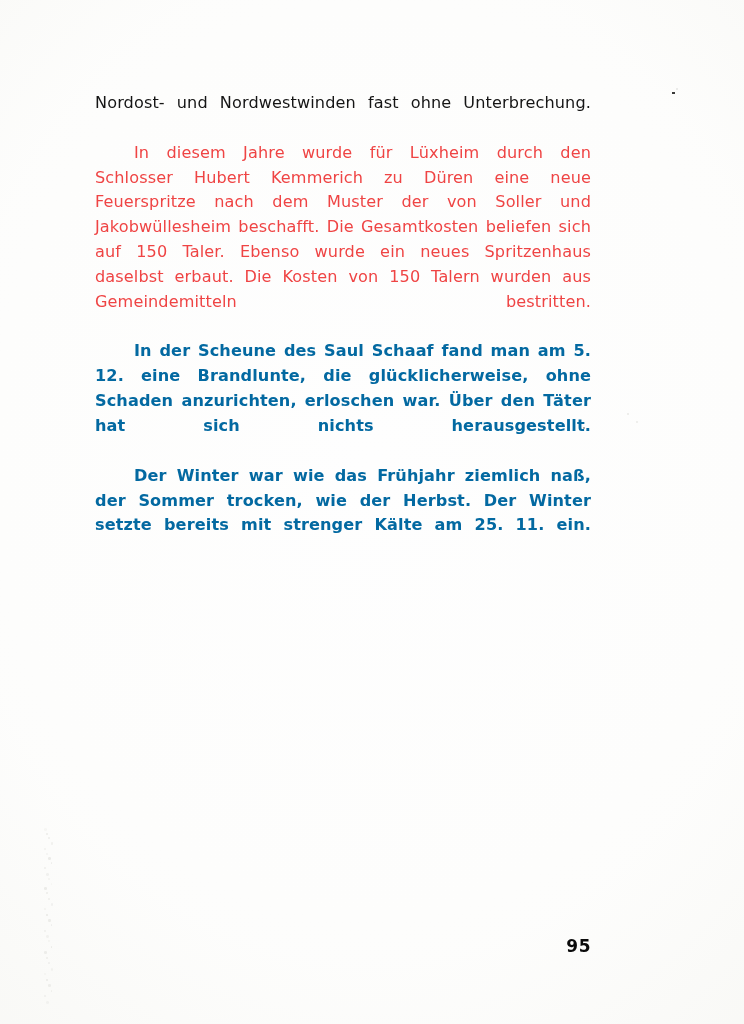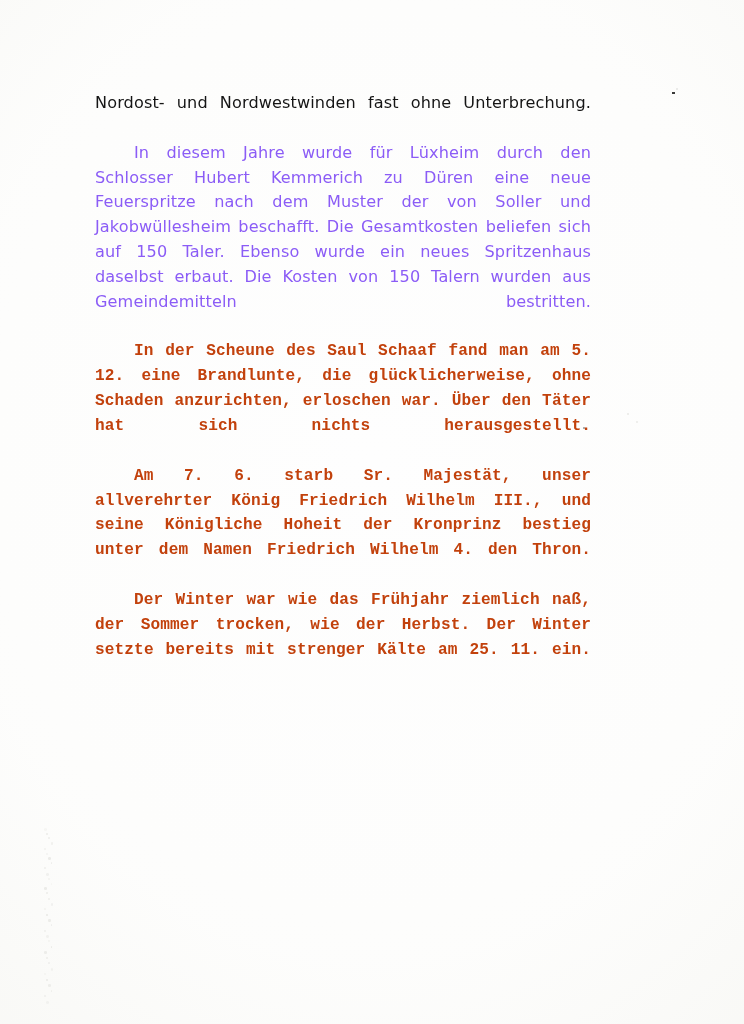--- a/index.html
+++ b/index.html
@@ -66,22 +66,22 @@
     margin: 0;
     text-align: center;
     font-size: 16.1px;
     line-height: 24.85px;
     color: #121212;
     letter-spacing: 0.2px;
   }
   .year-heading::after { content: none; }
 
   
-  .ink-heavy { font-weight: 600; color: #c2410c; font-family: Liberation Mono, monospace; }
-  .ink-mid   { font-weight: 500; color: #8b5cf6; }
+  .ink-heavy { font-weight: 600; color: #0369a1; }
+  .ink-mid   { font-weight: 500; color: #ef4444; }
 
   
   #page-number {
     position: absolute;
     left: 0;
     top: 936px;
     width: 591px;
     text-align: right;
     font-size: 17px;
     font-weight: 700;
@@ -113,24 +113,24 @@
 <body>
 
 <div id="page">
 
   <div id="paper-tone"></div>
 
   <div id="text-column">
       <p class="para">Nordost- und Nordwestwinden fast ohne Unterbrechung.</p>
       <p class="para indent ink-mid">In diesem Jahre wurde für Lüxheim durch den Schlosser Hubert Kemmerich zu Düren eine neue Feuerspritze nach dem Muster der von Soller und Jakobwüllesheim beschafft. Die Gesamtkosten beliefen sich auf 150 Taler. Ebenso wurde ein neues Spritzenhaus daselbst erbaut. Die Kosten von 150 Talern wurden aus Gemeindemitteln bestritten.</p>
       <p class="para indent ink-heavy">In der Scheune des Saul Schaaf fand man am 5. 12. eine Brandlunte, die glücklicherweise, ohne Schaden anzurichten, erloschen war. Über den Täter hat sich nichts herausgestellt.</p>
-      <p class="para indent ink-heavy">Am 7. 6. starb Sr. Majestät, unser allverehrter König Friedrich Wilhelm III., und seine Königliche Hoheit der Kronprinz bestieg unter dem Namen Friedrich Wilhelm 4. den Thron.</p>
       <p class="para indent ink-heavy">Der Winter war wie das Frühjahr ziemlich naß, der Sommer trocken, wie der Herbst. Der Winter setzte bereits mit strenger Kälte am 25. 11. ein.</p>
     </div>
 
+  <div id="page-number">95</div>
 
   <div id="speck-column">
       <div class="speck" style="left: 0px; top: 2px; width: 2.5px; height: 2.5px; opacity: 0.3;"></div>
       <div class="speck" style="left: 2.2px; top: 7px; width: 1.6px; height: 1.6px; opacity: 0.67;"></div>
       <div class="speck" style="left: 4.4px; top: 11px; width: 1.6px; height: 1.6px; opacity: 0.59;"></div>
       <div class="speck" style="left: 6.6px; top: 16px; width: 2.5px; height: 2.5px; opacity: 0.51;"></div>
       <div class="speck" style="left: 0px; top: 22px; width: 1.6px; height: 1.6px; opacity: 0.43;"></div>
       <div class="speck" style="left: 2.2px; top: 27px; width: 1.6px; height: 1.6px; opacity: 0.35;"></div>
       <div class="speck" style="left: 4.4px; top: 31px; width: 2.5px; height: 2.5px; opacity: 0.72;"></div>
       <div class="speck" style="left: 6.6px; top: 36px; width: 1.6px; height: 1.6px; opacity: 0.64;"></div>

